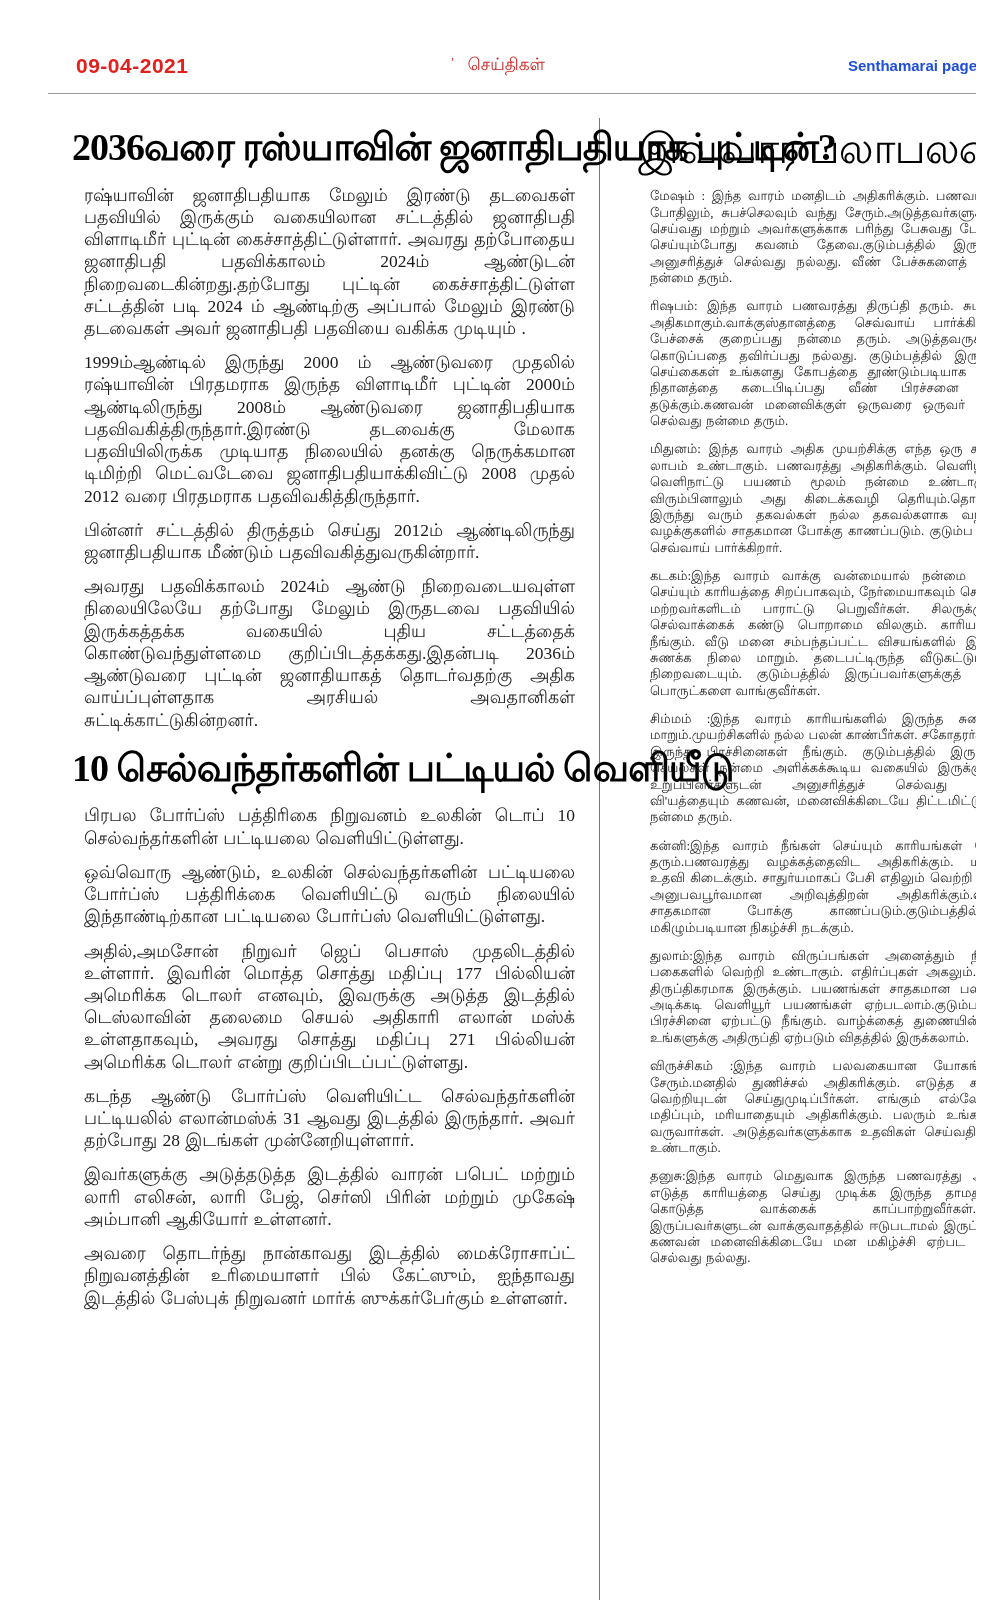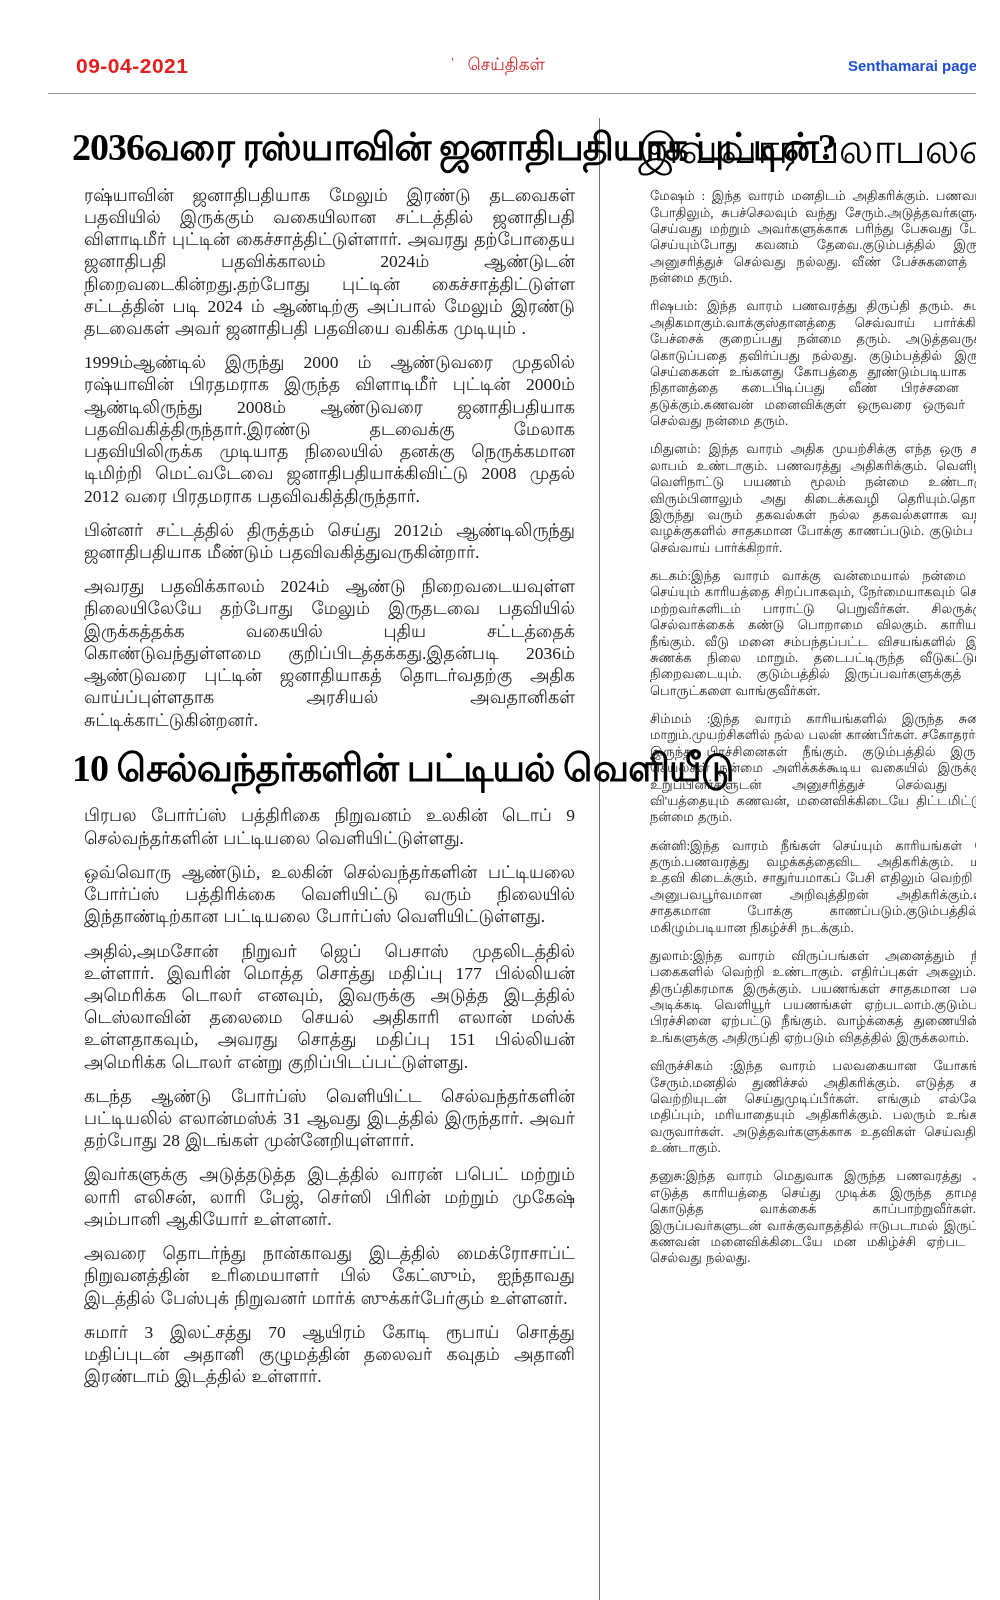--- a/index.html
+++ b/index.html
@@ -110,27 +110,26 @@
   <div class="columns">
 
     <div class="col-left">
       <div class="headline">2036வரை ரஸ்யாவின் ஜனாதிபதியாக புட்டின்?</div>
       <p>ரஷ்யாவின் ஜனாதிபதியாக மேலும் இரண்டு தடவைகள் பதவியில் இருக்கும் வகையிலான சட்டத்தில் ஜனாதிபதி விளாடிமீர் புட்டின் கைச்சாத்திட்டுள்ளார். அவரது தற்போதைய ஜனாதிபதி பதவிக்காலம் 2024ம் ஆண்டுடன் நிறைவடைகின்றது.தற்போது புட்டின் கைச்சாத்திட்டுள்ள சட்டத்தின் படி 2024 ம் ஆண்டிற்கு அப்பால் மேலும் இரண்டு தடவைகள் அவர் ஜனாதிபதி பதவியை வகிக்க முடியும் .</p>
       <p>1999ம்ஆண்டில் இருந்து 2000 ம் ஆண்டுவரை முதலில் ரஷ்யாவின் பிரதமராக இருந்த விளாடிமீர் புட்டின் 2000ம் ஆண்டிலிருந்து 2008ம் ஆண்டுவரை ஜனாதிபதியாக பதவிவகித்திருந்தார்.இரண்டு தடவைக்கு மேலாக பதவியிலிருக்க முடியாத நிலையில் தனக்கு நெருக்கமான டிமிற்றி மெட்வடேவை ஜனாதிபதியாக்கிவிட்டு 2008 முதல் 2012 வரை பிரதமராக பதவிவகித்திருந்தார்.</p>
       <p>பின்னர் சட்டத்தில் திருத்தம் செய்து 2012ம் ஆண்டிலிருந்து ஜனாதிபதியாக மீண்டும் பதவிவகித்துவருகின்றார்.</p>
       <p>அவரது பதவிக்காலம் 2024ம் ஆண்டு நிறைவடையவுள்ள நிலையிலேயே தற்போது மேலும் இருதடவை பதவியில் இருக்கத்தக்க வகையில் புதிய சட்டத்தைக் கொண்டுவந்துள்ளமை குறிப்பிடத்தக்கது.இதன்படி 2036ம் ஆண்டுவரை புட்டின் ஜனாதியாகத் தொடர்வதற்கு அதிக வாய்ப்புள்ளதாக அரசியல் அவதானிகள் சுட்டிக்காட்டுகின்றனர்.</p>
 
       <div class="headline second">10 செல்வந்தர்களின் பட்டியல் வெளியீடு</div>
-      <p>பிரபல போர்ப்ஸ் பத்திரிகை நிறுவனம் உலகின் டொப் 9 செல்வந்தர்களின் பட்டியலை வெளியிட்டுள்ளது.</p>
+      <p>பிரபல போர்ப்ஸ் பத்திரிகை நிறுவனம் உலகின் டொப் 10 செல்வந்தர்களின் பட்டியலை வெளியிட்டுள்ளது.</p>
       <p>ஒவ்வொரு ஆண்டும், உலகின் செல்வந்தர்களின் பட்டியலை போர்ப்ஸ் பத்திரிக்கை வெளியிட்டு வரும் நிலையில் இந்தாண்டிற்கான பட்டியலை போர்ப்ஸ் வெளியிட்டுள்ளது.</p>
-      <p>அதில்,அமசோன் நிறுவர் ஜெப் பெசாஸ் முதலிடத்தில் உள்ளார். இவரின் மொத்த சொத்து மதிப்பு 177 பில்லியன் அமெரிக்க டொலர் எனவும், இவருக்கு அடுத்த இடத்தில் டெஸ்லாவின் தலைமை செயல் அதிகாரி எலான் மஸ்க் உள்ளதாகவும், அவரது சொத்து மதிப்பு 151 பில்லியன் அமெரிக்க டொலர் என்று குறிப்பிடப்பட்டுள்ளது.</p>
+      <p>அதில்,அமசோன் நிறுவர் ஜெப் பெசாஸ் முதலிடத்தில் உள்ளார். இவரின் மொத்த சொத்து மதிப்பு 177 பில்லியன் அமெரிக்க டொலர் எனவும், இவருக்கு அடுத்த இடத்தில் டெஸ்லாவின் தலைமை செயல் அதிகாரி எலான் மஸ்க் உள்ளதாகவும், அவரது சொத்து மதிப்பு 271 பில்லியன் அமெரிக்க டொலர் என்று குறிப்பிடப்பட்டுள்ளது.</p>
       <p>கடந்த ஆண்டு போர்ப்ஸ் வெளியிட்ட செல்வந்தர்களின் பட்டியலில் எலான்மஸ்க் 31 ஆவது இடத்தில் இருந்தார். அவர் தற்போது 28 இடங்கள் முன்னேறியுள்ளார்.</p>
       <p>இவர்களுக்கு அடுத்தடுத்த இடத்தில் வாரன் பபெட் மற்றும் லாரி எலிசன், லாரி பேஜ், செர்ஸி பிரின் மற்றும் முகேஷ் அம்பானி ஆகியோர் உள்ளனர்.</p>
       <p>அவரை தொடர்ந்து நான்காவது இடத்தில் மைக்ரோசாப்ட் நிறுவனத்தின் உரிமையாளர் பில் கேட்ஸும், ஐந்தாவது இடத்தில் பேஸ்புக் நிறுவனர் மார்க் ஸுக்கர்பேர்கும் உள்ளனர்.</p>
-      <p>சுமார் 3 இலட்சத்து 70 ஆயிரம் கோடி ரூபாய் சொத்து மதிப்புடன் அதானி குழுமத்தின் தலைவர் கவுதம் அதானி இரண்டாம் இடத்தில் உள்ளார்.</p>
 
     </div>
 
     <div class="col-right">
       <div class="headline-right">இவ்வார பலாபலன்கள்</div>
       <p>மேஷம் : இந்த வாரம் மனதிடம் அதிகரிக்கும். பணவரத்து இருந்த போதிலும், சுபச்செலவும் வந்து சேரும்.அடுத்தவர்களுக்காக உதவி செய்வது மற்றும் அவர்களுக்காக பரிந்து பேசுவது போன்றவற்றை செய்யும்போது கவனம் தேவை.குடும்பத்தில் இருப்பவர்களை அனுசரித்துச் செல்வது நல்லது. வீண் பேச்சுகளைத் தவிர்ப்பதும் நன்மை தரும்.</p>
       <p>ரிஷபம்: இந்த வாரம் பணவரத்து திருப்தி தரும். சுபச்செலவுகள் அதிகமாகும்.வாக்குஸ்தானத்தை செவ்வாய் பார்க்கிறார். வீண் பேச்சைக் குறைப்பது நன்மை தரும். அடுத்தவருக்கு ஜாமீன் கொடுப்பதை தவிர்ப்பது நல்லது. குடும்பத்தில் இருப்பவர்களது செய்கைகள் உங்களது கோபத்தை தூண்டும்படியாக இருக்கலாம். நிதானத்தை கடைபிடிப்பது வீண் பிரச்சனை ஏற்படாமல் தடுக்கும்.கணவன் மனைவிக்குள் ஒருவரை ஒருவர் அனுசரித்துச் செல்வது நன்மை தரும்.</p>
       <p>மிதுனம்: இந்த வாரம் அதிக முயற்சிக்கு எந்த ஒரு காரியத்திலும் லாபம் உண்டாகும். பணவரத்து அதிகரிக்கும். வெளியூர் அல்லது வெளிநாட்டு பயணம் மூலம் நன்மை உண்டாகும். எதை விரும்பினாலும் அது கிடைக்கவழி தெரியும்.தொலைதூரத்தில் இருந்து வரும் தகவல்கள் நல்ல தகவல்களாக வந்து சேரும். வழக்குகளில் சாதகமான போக்கு காணப்படும். குடும்ப ஸ்தானத்தை செவ்வாய் பார்க்கிறார்.</p>
       <p>கடகம்:இந்த வாரம் வாக்கு வன்மையால் நன்மை உண்டாகும். செய்யும் காரியத்தை சிறப்பாகவும், நேர்மையாகவும் செய்து முடித்து மற்றவர்களிடம் பாராட்டு பெறுவீர்கள். சிலருக்கு உங்கள் செல்வாக்கைக் கண்டு பொறாமை  விலகும். காரியத் தடைகள் நீங்கும். வீடு மனை சம்பந்தப்பட்ட விசயங்களில் இருந்து வந்த சுணக்க நிலை மாறும். தடைபட்டிருந்த வீடுகட்டும் பணிகள் நிறைவடையும். குடும்பத்தில் இருப்பவர்களுக்குத் தேவையான பொருட்களை வாங்குவீர்கள்.</p>
       <p>சிம்மம் :இந்த வாரம் காரியங்களில் இருந்த சுணக்க நிலை மாறும்.முயற்சிகளில் நல்ல பலன் காண்பீர்கள். சகோதரர்கள் வழியில் இருந்த பிரச்சினைகள் நீங்கும். குடும்பத்தில் இருப்பவர்களின் செயல்கள் நன்மை அளிக்கக்கூடிய வகையில் இருக்கும். குடும்ப உறுப்பினர்களுடன் அனுசரித்துச் செல்வது நல்லது.எந்த வி'யத்தையும் கணவன், மனைவிக்கிடையே திட்டமிட்டுச் செய்வது நன்மை தரும்.</p>

